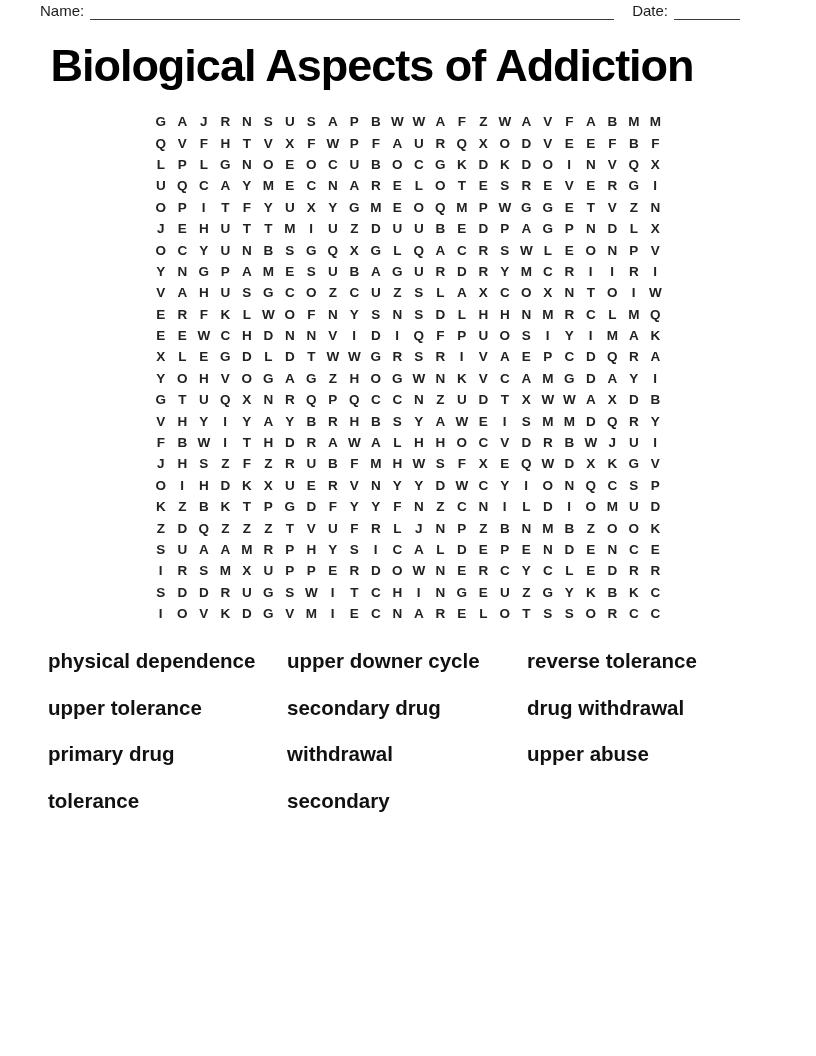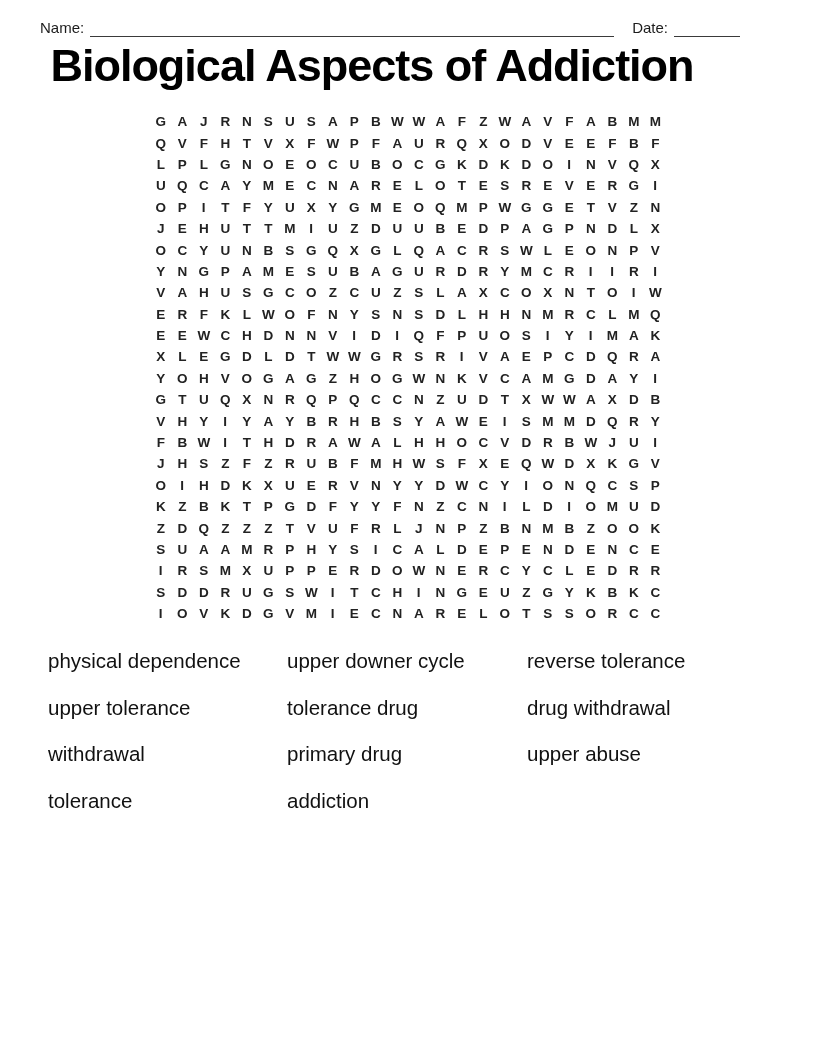--- a/index.html
+++ b/index.html
@@ -11,21 +11,21 @@
     width: 816px;
     height: 1056px;
     position: relative;
     font-family: "Liberation Sans", sans-serif;
     color: #1c1c1c;
     overflow: hidden;
   }
   
   .header-row {
     position: absolute;
-    top: 19px;
+    top: 2px;
     left: 40px;
     right: 76px;
     display: flex;
     align-items: flex-end;
     font-size: 15px;
     line-height: 18px;
   }
   .hdr-label {
     white-space: nowrap;
     padding-right: 6px;
@@ -77,21 +77,21 @@
     position: absolute;
     top: 638px;
     left: 48px;
     width: 740px;
     display: grid;
     grid-template-columns: 239px 240px 261px;
     grid-auto-rows: 46.5px;
   }
   .word {
     font-size: 20.5px;
-    font-weight: 400;
+    font-weight: 700;
     color: #111111;
     display: flex;
     align-items: center;
     white-space: nowrap;
   }
 </style>
 </head>
 <body>
 
 <div class="header-row">
@@ -680,20 +680,20 @@
     <span class="cell">R</span>
     <span class="cell">C</span>
     <span class="cell">C</span>
   </div>
 
 <div class="word-bank">
     <div class="word">physical dependence</div>
     <div class="word">upper downer cycle</div>
     <div class="word">reverse tolerance</div>
     <div class="word">upper tolerance</div>
-    <div class="word">tolerance drug</div>
+    <div class="word">secondary drug</div>
     <div class="word">drug withdrawal</div>
+    <div class="word">primary drug</div>
     <div class="word">withdrawal</div>
-    <div class="word">primary drug</div>
     <div class="word">upper abuse</div>
     <div class="word">tolerance</div>
-    <div class="word">addiction</div>
+    <div class="word">secondary</div>
   </div>
 
 </body></html>

